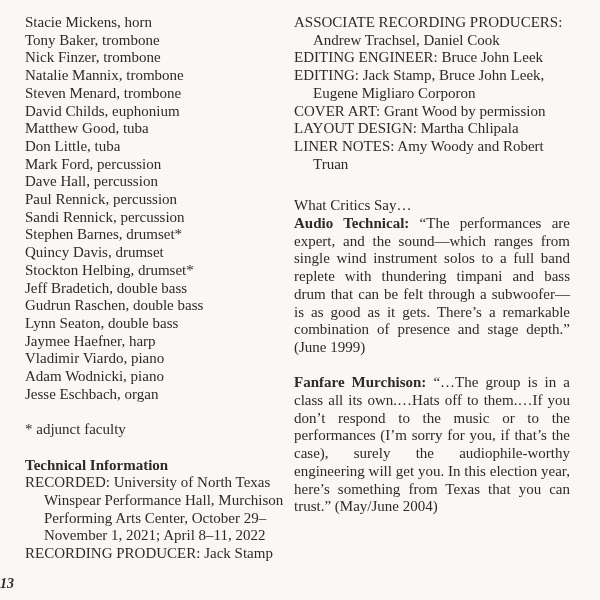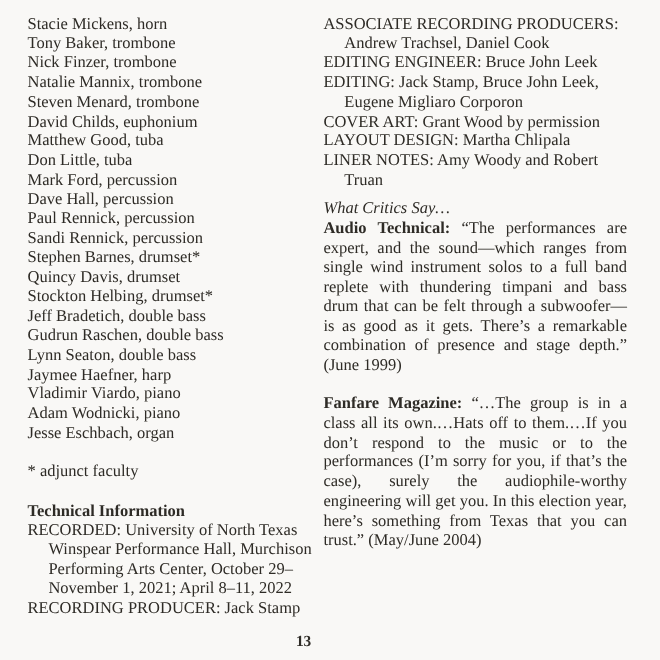--- a/index.html
+++ b/index.html
@@ -11,26 +11,26 @@
     position:relative;overflow:hidden;
   }
   .page{position:absolute;inset:0}
   .col{position:absolute;top:14px;font-size:15px;line-height:17.7px}
   .col-left{left:25px;width:272px}
   .col-right{left:294px;width:276px}
   .pline{white-space:nowrap}
   .hang{padding-left:19px;text-indent:-19px}
   .footnote{margin-top:17.7px}
   .tech-heading{margin-top:17.7px;font-weight:bold}
-  .wcs{margin-top:9px;font-style:italic}
+  .wcs{margin-top:24px;}
   p.review{margin:0;text-align:justify}
   p.review.gap{margin-top:17.7px}
   .pagenum{
     position:absolute;left:0;bottom:8px;width:552px;
-    text-align:center;font-size:14px;font-weight:bold;
+    text-align:left;font-size:14px;font-weight:bold;font-style:italic;
   }
 </style>
 </head>
 <body>
 
 <div class="page">
 
   <div class="col col-left">
     <div>
       <div class="pline">Stacie Mickens, horn</div>
@@ -71,17 +71,17 @@
       <div class="hang">EDITING: Jack Stamp, Bruce John Leek, Eugene Migliaro Corporon</div>
       <div class="hang">COVER ART: Grant Wood by permission</div>
       <div class="hang">LAYOUT DESIGN: Martha Chlipala</div>
       <div class="hang">LINER NOTES: Amy Woody and Robert Truan</div>
     </div>
 
     <div class="wcs">What Critics Say…</div>
 
     <p class="review"><b>Audio Technical:</b> <span>“The performances are expert, and the sound—which ranges from single wind instrument solos to a full band replete with thundering timpani and bass drum that can be felt through a subwoofer—is as good as it gets. There’s a remarkable combination of presence and stage depth.”</span> <span>(June 1999)</span></p>
 
-    <p class="review gap"><b>Fanfare Magazine:</b> <span>“…The group is in a class all its own.…Hats off to them.…If you don’t respond to the music or to the performances (I’m sorry for you, if that’s the case), surely the audiophile-worthy engineering will get you. In this election year, here’s something from Texas that you can trust.”</span> <span>(May/June 2004)</span></p>
+    <p class="review gap"><b>Fanfare Murchison:</b> <span>“…The group is in a class all its own.…Hats off to them.…If you don’t respond to the music or to the performances (I’m sorry for you, if that’s the case), surely the audiophile-worthy engineering will get you. In this election year, here’s something from Texas that you can trust.”</span> <span>(May/June 2004)</span></p>
   </div>
 
   <div class="pagenum">13</div>
 </div>
 
 </body></html>

